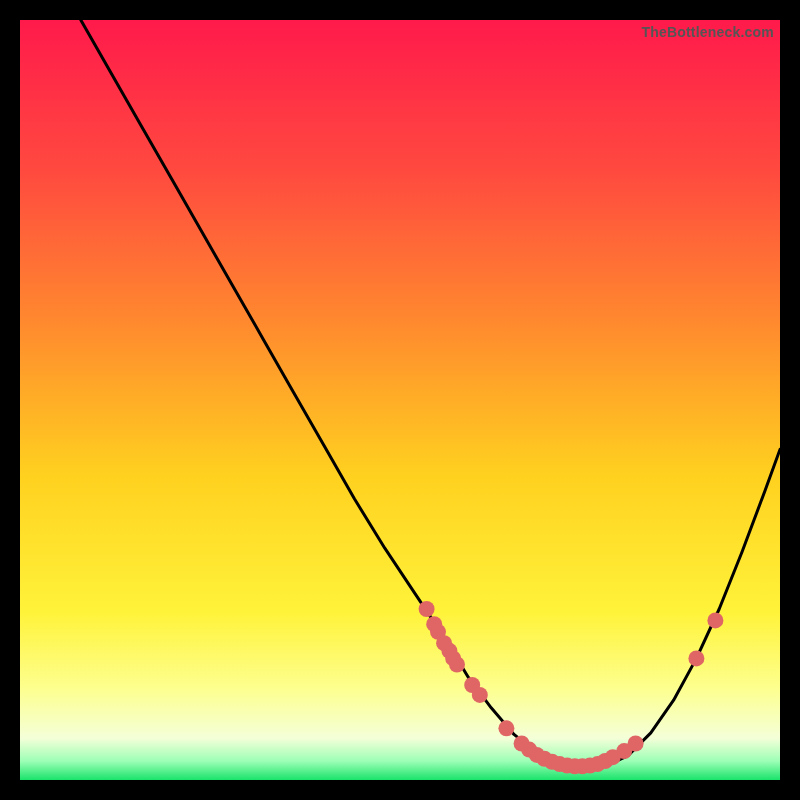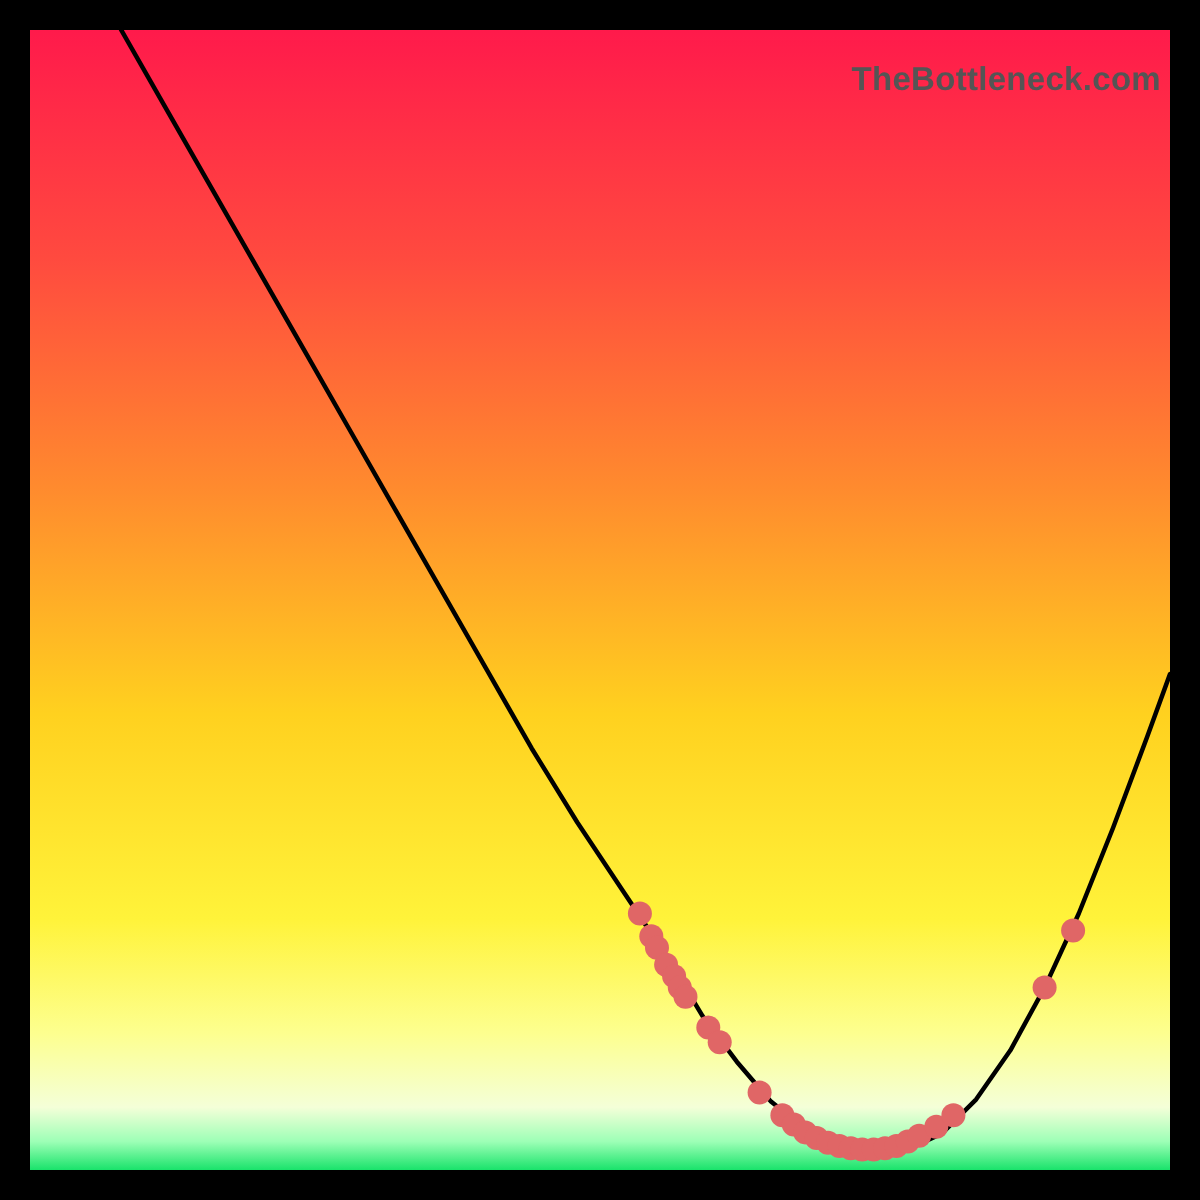--- a/index.html
+++ b/index.html
@@ -21,23 +21,23 @@
   }
   .plot-area {
     position: absolute;
     left: 0;
     top: 0;
     width: 760px;
     height: 760px;
   }
   .watermark {
     position: absolute;
-    top: 20px;
+    top: 4px;
     right: 6px;
-    font-size: 22px;
+    font-size: 14px;
     font-weight: 600;
     color: #555555;
     letter-spacing: 0.2px;
     user-select: none;
   }
 </style>
 </head>
 <body>
 
 <div class="frame">

